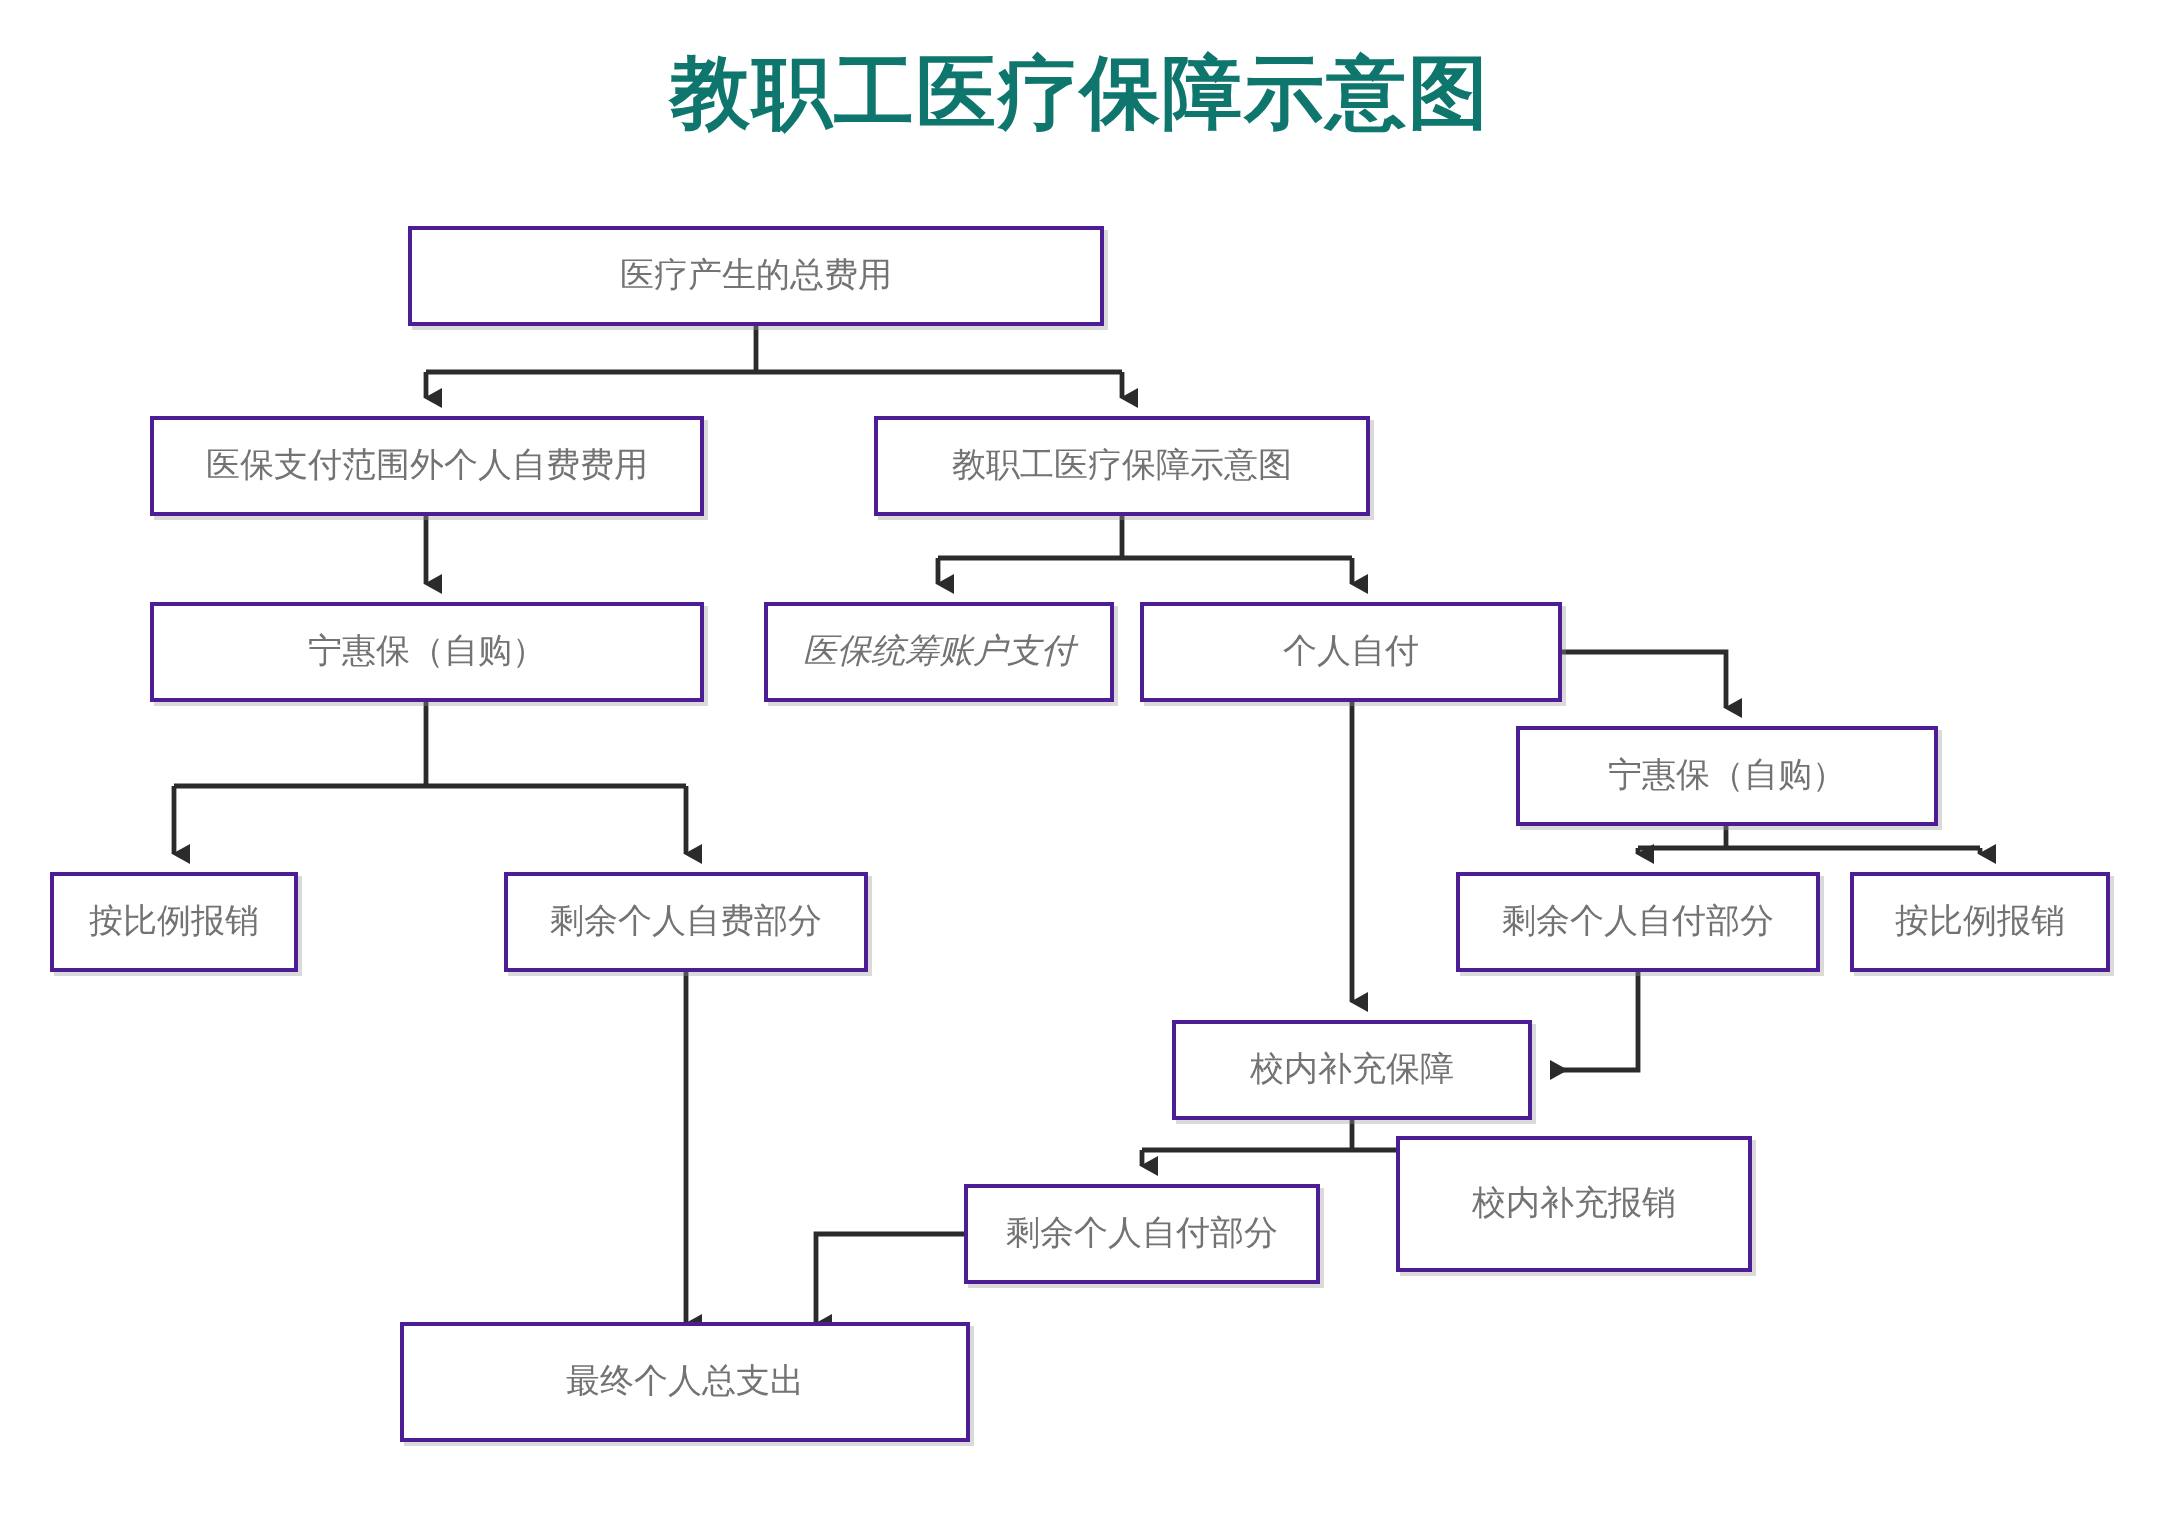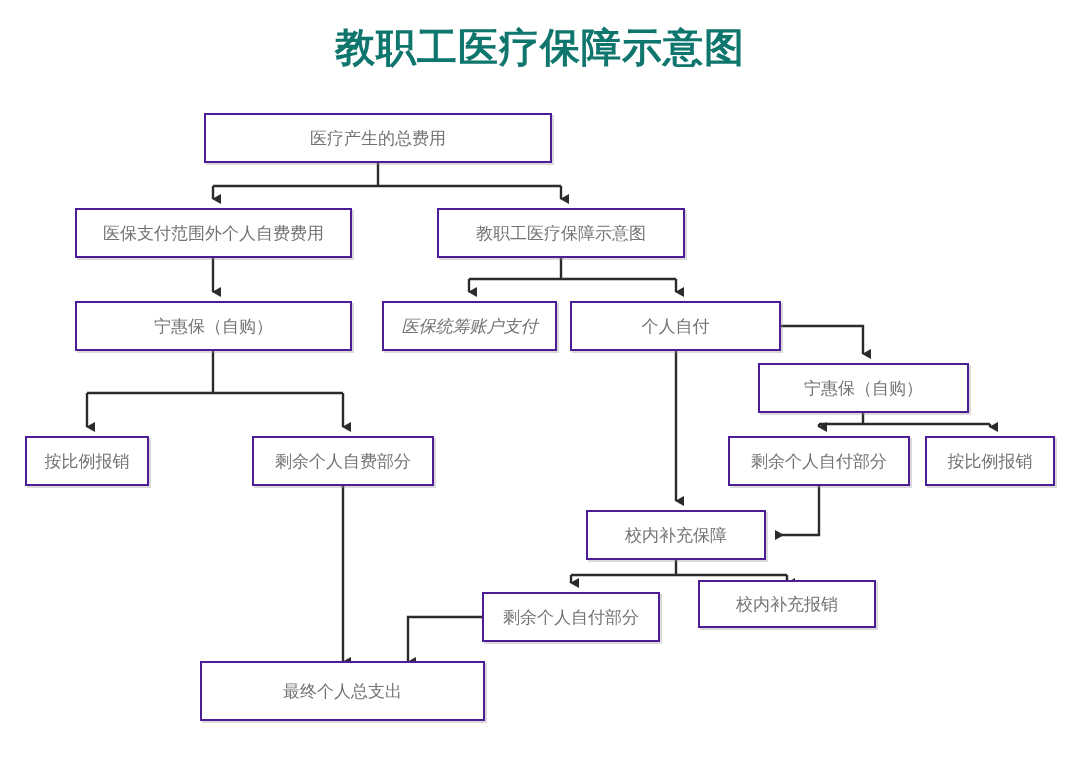--- a/index.html
+++ b/index.html
@@ -166,21 +166,21 @@
   </div>
 
   <div class="node-box" style="left:586px; top:510px; width:180px; height:50px;">
     <span class="node-label">校内补充保障</span>
   </div>
 
   <div class="node-box" style="left:482px; top:592px; width:178px; height:50px;">
     <span class="node-label">剩余个人自付部分</span>
   </div>
 
-  <div class="node-box" style="left:698px; top:580px; width:178px; height:48px;text-align:center;">
+  <div class="node-box" style="left:698px; top:568px; width:178px; height:68px;text-align:center;">
     <span class="node-label">校内补充报销</span>
   </div>
 
   <div class="node-box" style="left:200px; top:661px; width:285px; height:60px;">
     <span class="node-label">最终个人总支出</span>
   </div>
 
 </div>
 
 </body></html>

